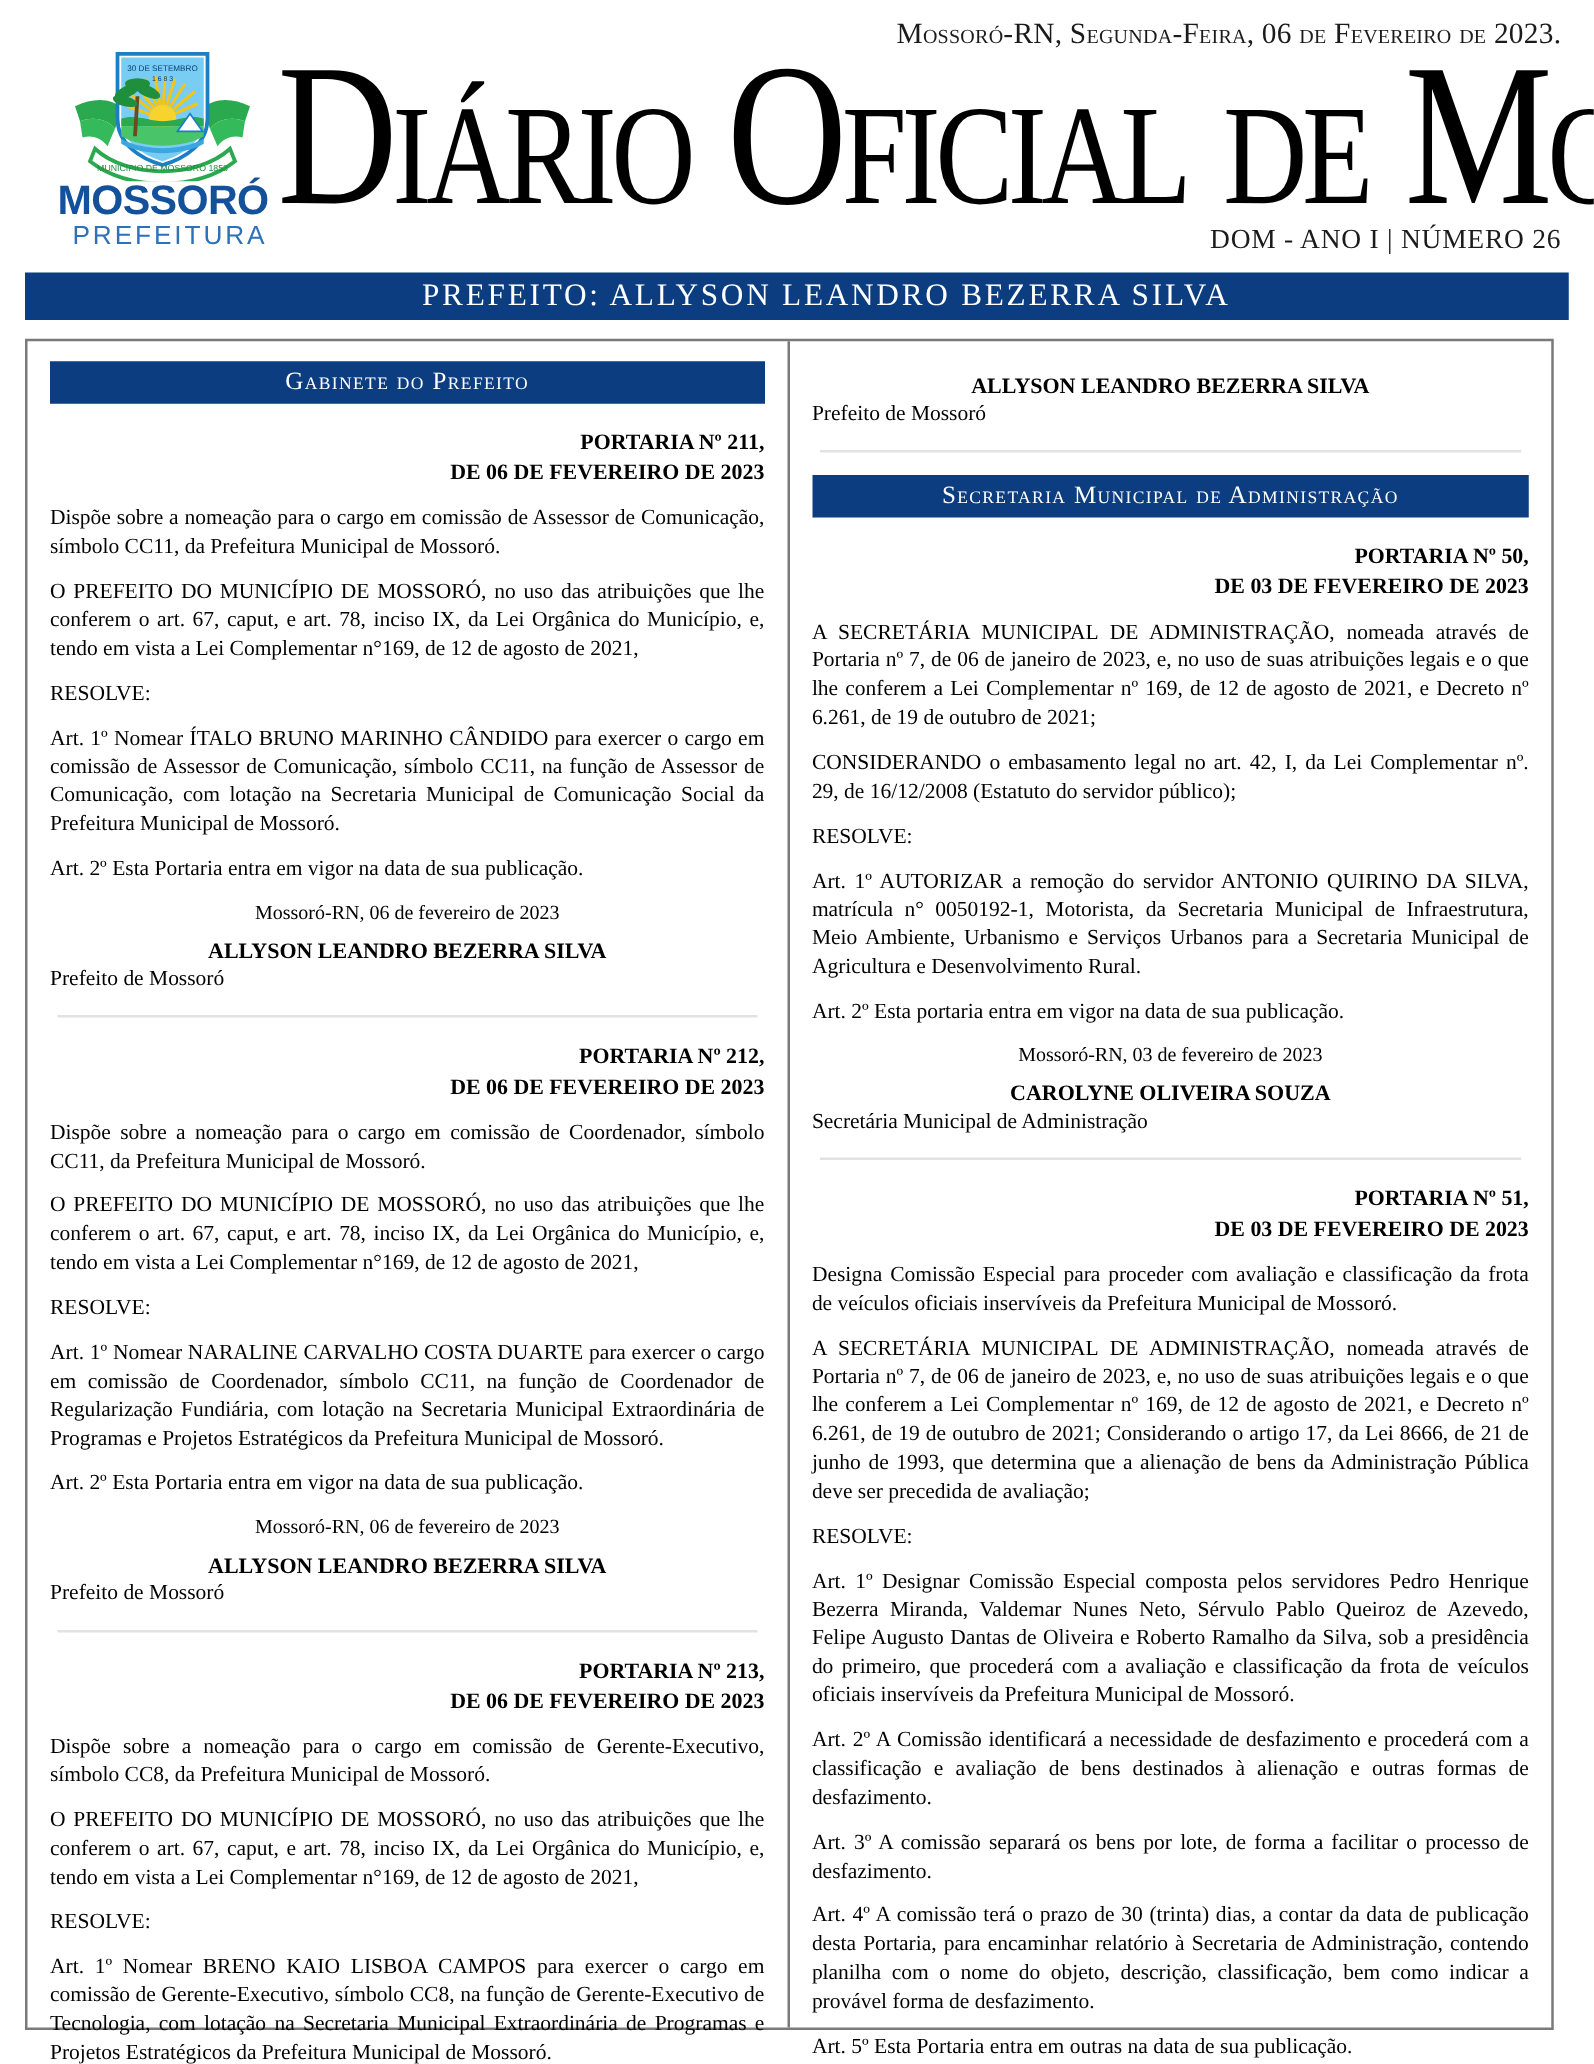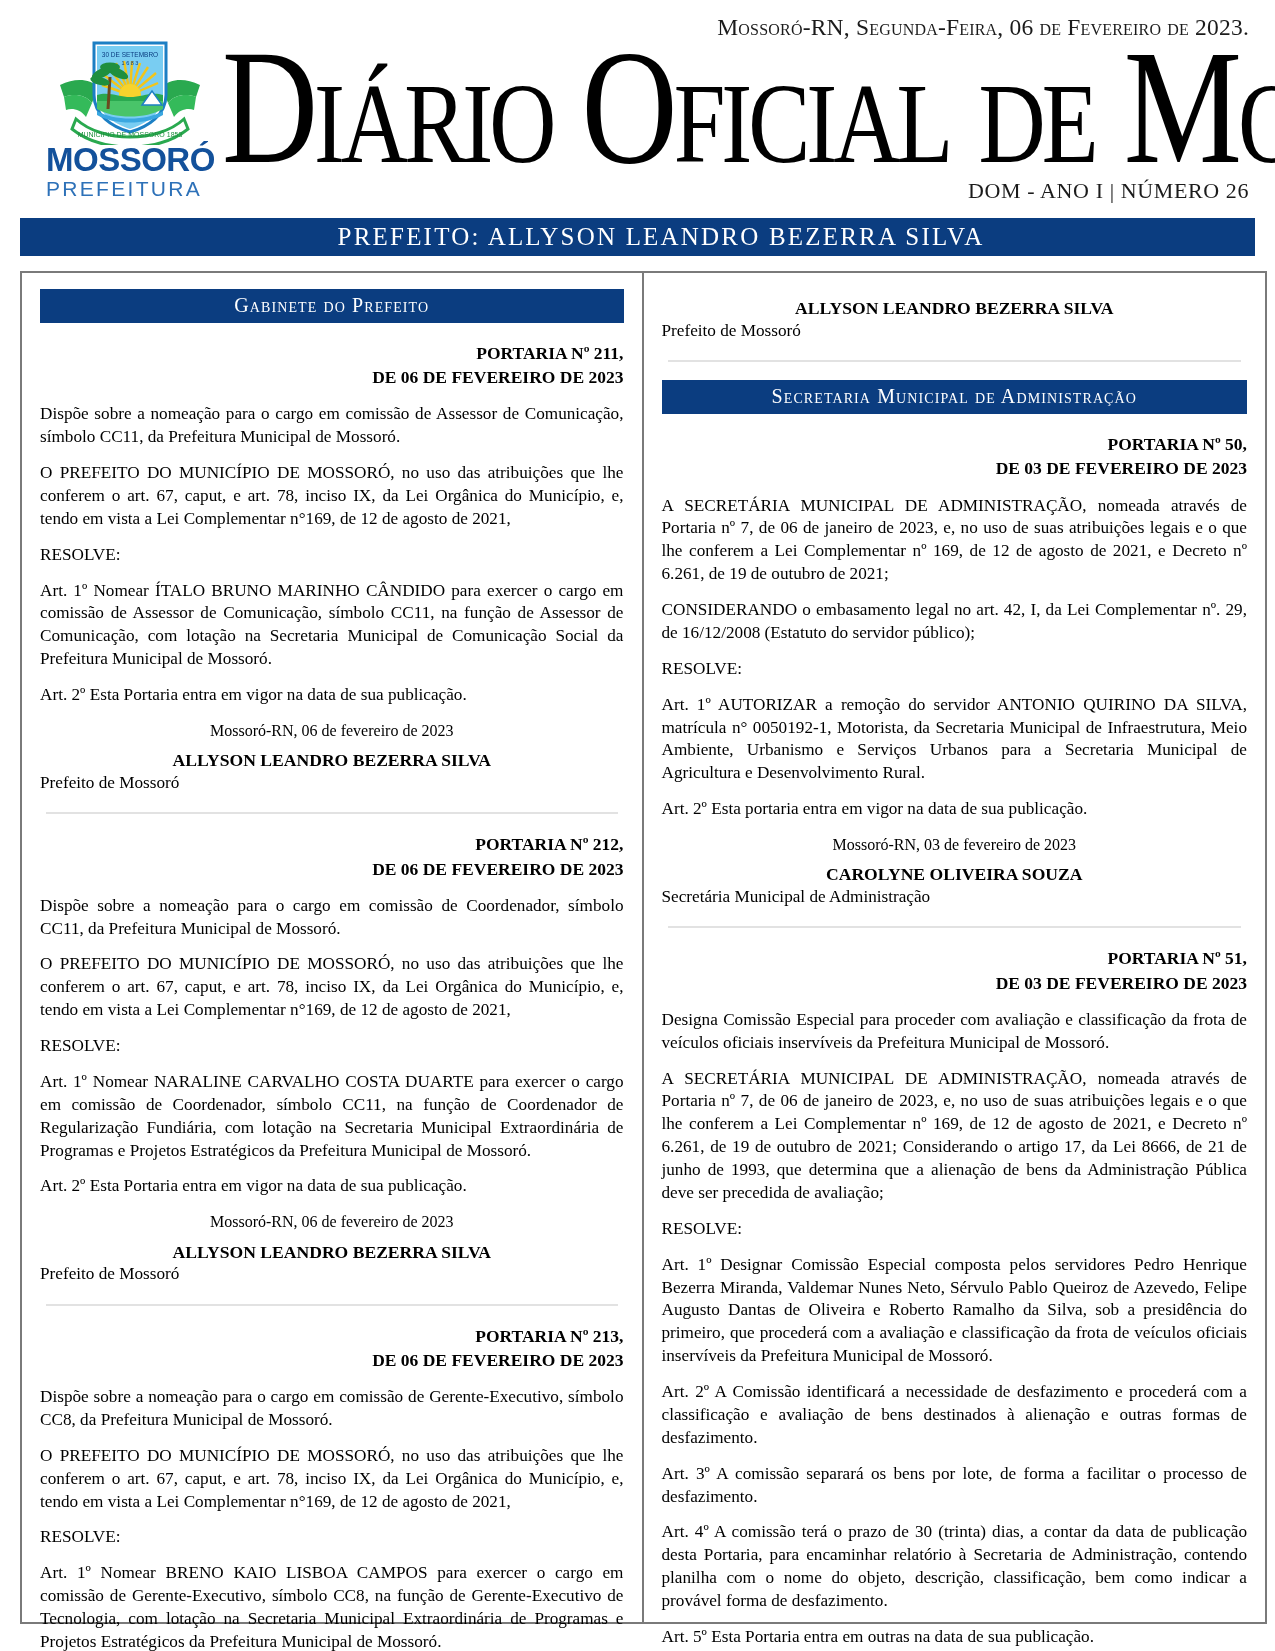--- a/index.html
+++ b/index.html
@@ -31,21 +31,21 @@
     font-variant: small-caps;
     white-space: nowrap;
   }
   .logo-wrap {
     position: absolute;
     left: 46px; top: 33px;
     width: 168px; height: 165px;
   }
   .crest-svg { display:block; }
   .logo-text {
-    text-align: left;
+    text-align: right;
     margin-top: -2px;
   }
   .logo-mossoro {
     font-family: "Liberation Sans", sans-serif;
     font-weight: 700;
     font-size: 33px;
     color: #13519b;
     letter-spacing: -0.5px;
     line-height: 1;
     display: block;
@@ -96,21 +96,21 @@
     justify-content: center;
     font-family: "Liberation Serif", serif;
     font-size: 25px;
     letter-spacing: 2.2px;
     font-variant: small-caps;
     padding-left: 47px;
   }
 
   
   .content-frame {
-    margin: 15px 8px 0 20px;
+    margin: 15px 32px 0 20px;
     border: 2px solid #7a7a7a;
     height: 1353px;
     display: flex;
     background: #fff;
   }
   .col {
     width: 50%;
     padding: 16px 18px 10px 18px;
     position: relative;
   }

